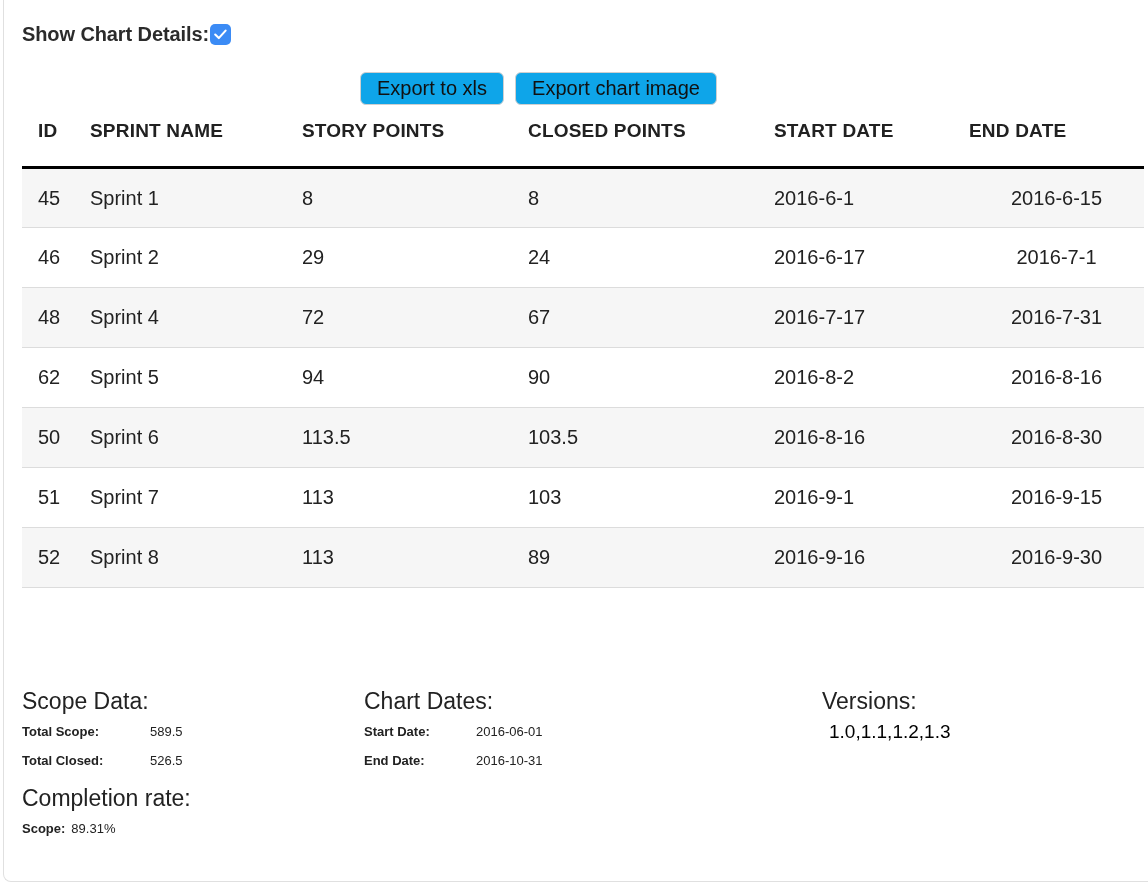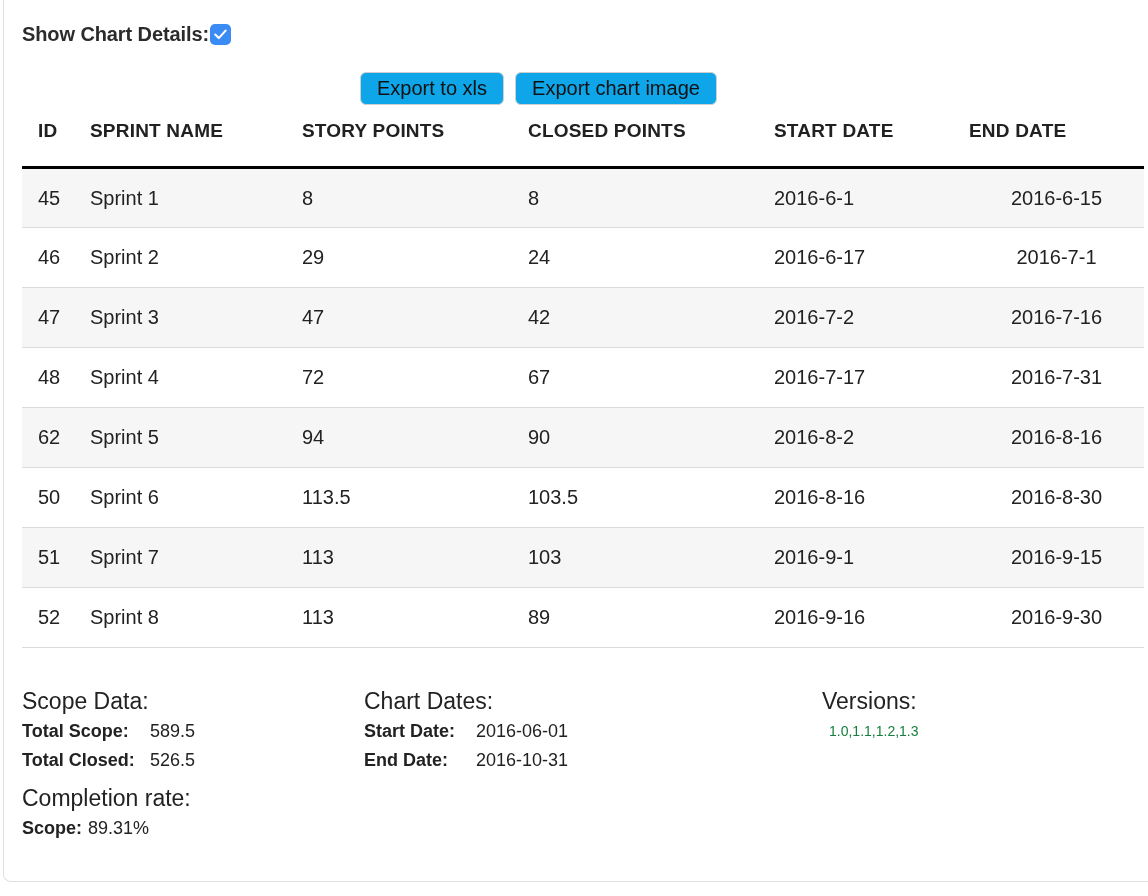--- a/index.html
+++ b/index.html
@@ -148,33 +148,33 @@
 
   .sum-title {
     font-size: 23px;
     color: #222222;
     font-weight: normal;
     line-height: 31px;
     margin: 0;
     white-space: nowrap;
   }
   .sum-line {
-    font-size: 18px;
+    font-size: 13px;
     color: #222222;
     line-height: 29px;
     white-space: nowrap;
     display: flex;
   }
   .sum-key { font-weight: bold; }
   .kw-scope  { display: inline-block; width: 128px; }
   .kw-closed { display: inline-block; width: 128px; }
   .kw-start  { display: inline-block; width: 112px; }
   .kw-end    { display: inline-block; width: 112px; }
   .gap-top { margin-top: 8px; }
-  .versions-val { font-size: 14px; color: #15803d; line-height: 29px; padding-left: 7px; }
+  .versions-val { font-size: 19px; color: #000000; line-height: 29px; padding-left: 7px; }
 </style>
 </head>
 <body>
 
 <div id="page">
   <div class="panel"></div>
   <div class="inner">
 
     <div class="show-details-row">
       <span class="show-details-label">Show Chart Details:</span>
@@ -212,28 +212,20 @@
         </tr>
         <tr>
           <td class="col-id">46</td>
           <td class="col-name">Sprint 2</td>
           <td class="col-story">29</td>
           <td class="col-closed">24</td>
           <td class="col-start">2016-6-17</td>
           <td class="col-end">2016-7-1</td>
         </tr>
         <tr>
-          <td class="col-id">47</td>
-          <td class="col-name">Sprint 3</td>
-          <td class="col-story">47</td>
-          <td class="col-closed">42</td>
-          <td class="col-start">2016-7-2</td>
-          <td class="col-end">2016-7-16</td>
-        </tr>
-        <tr>
           <td class="col-id">48</td>
           <td class="col-name">Sprint 4</td>
           <td class="col-story">72</td>
           <td class="col-closed">67</td>
           <td class="col-start">2016-7-17</td>
           <td class="col-end">2016-7-31</td>
         </tr>
         <tr>
           <td class="col-id">62</td>
           <td class="col-name">Sprint 5</td>

